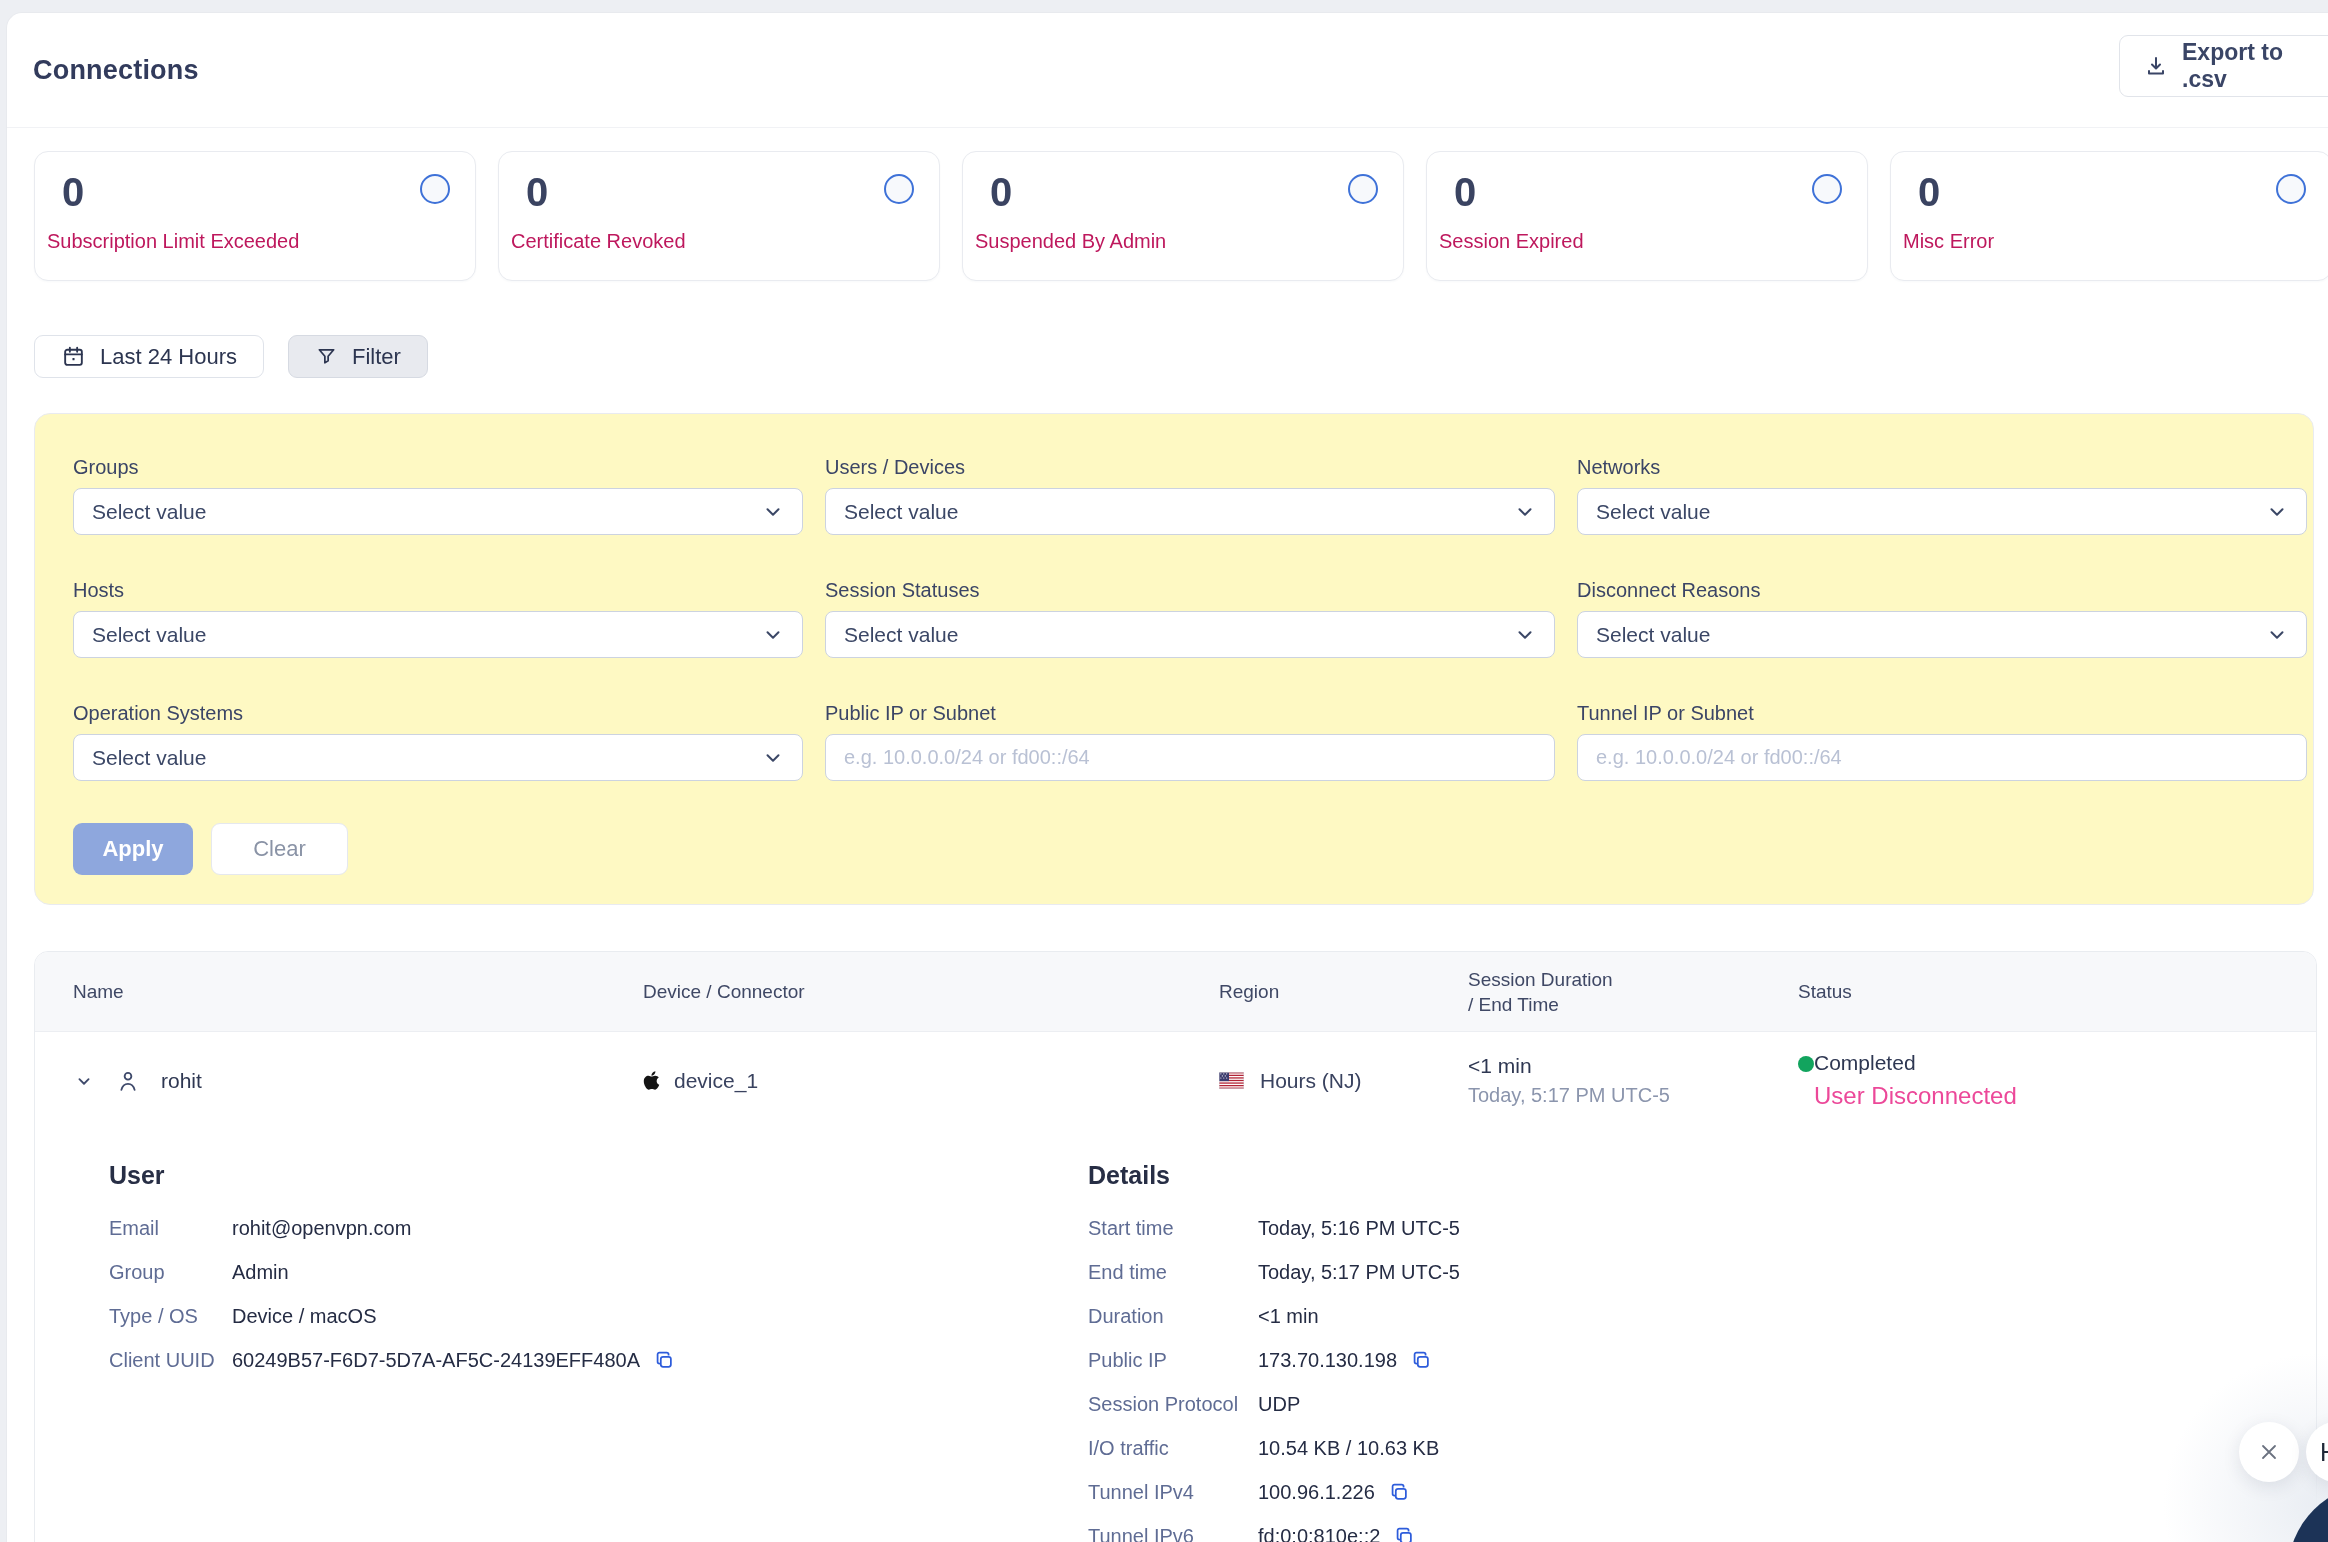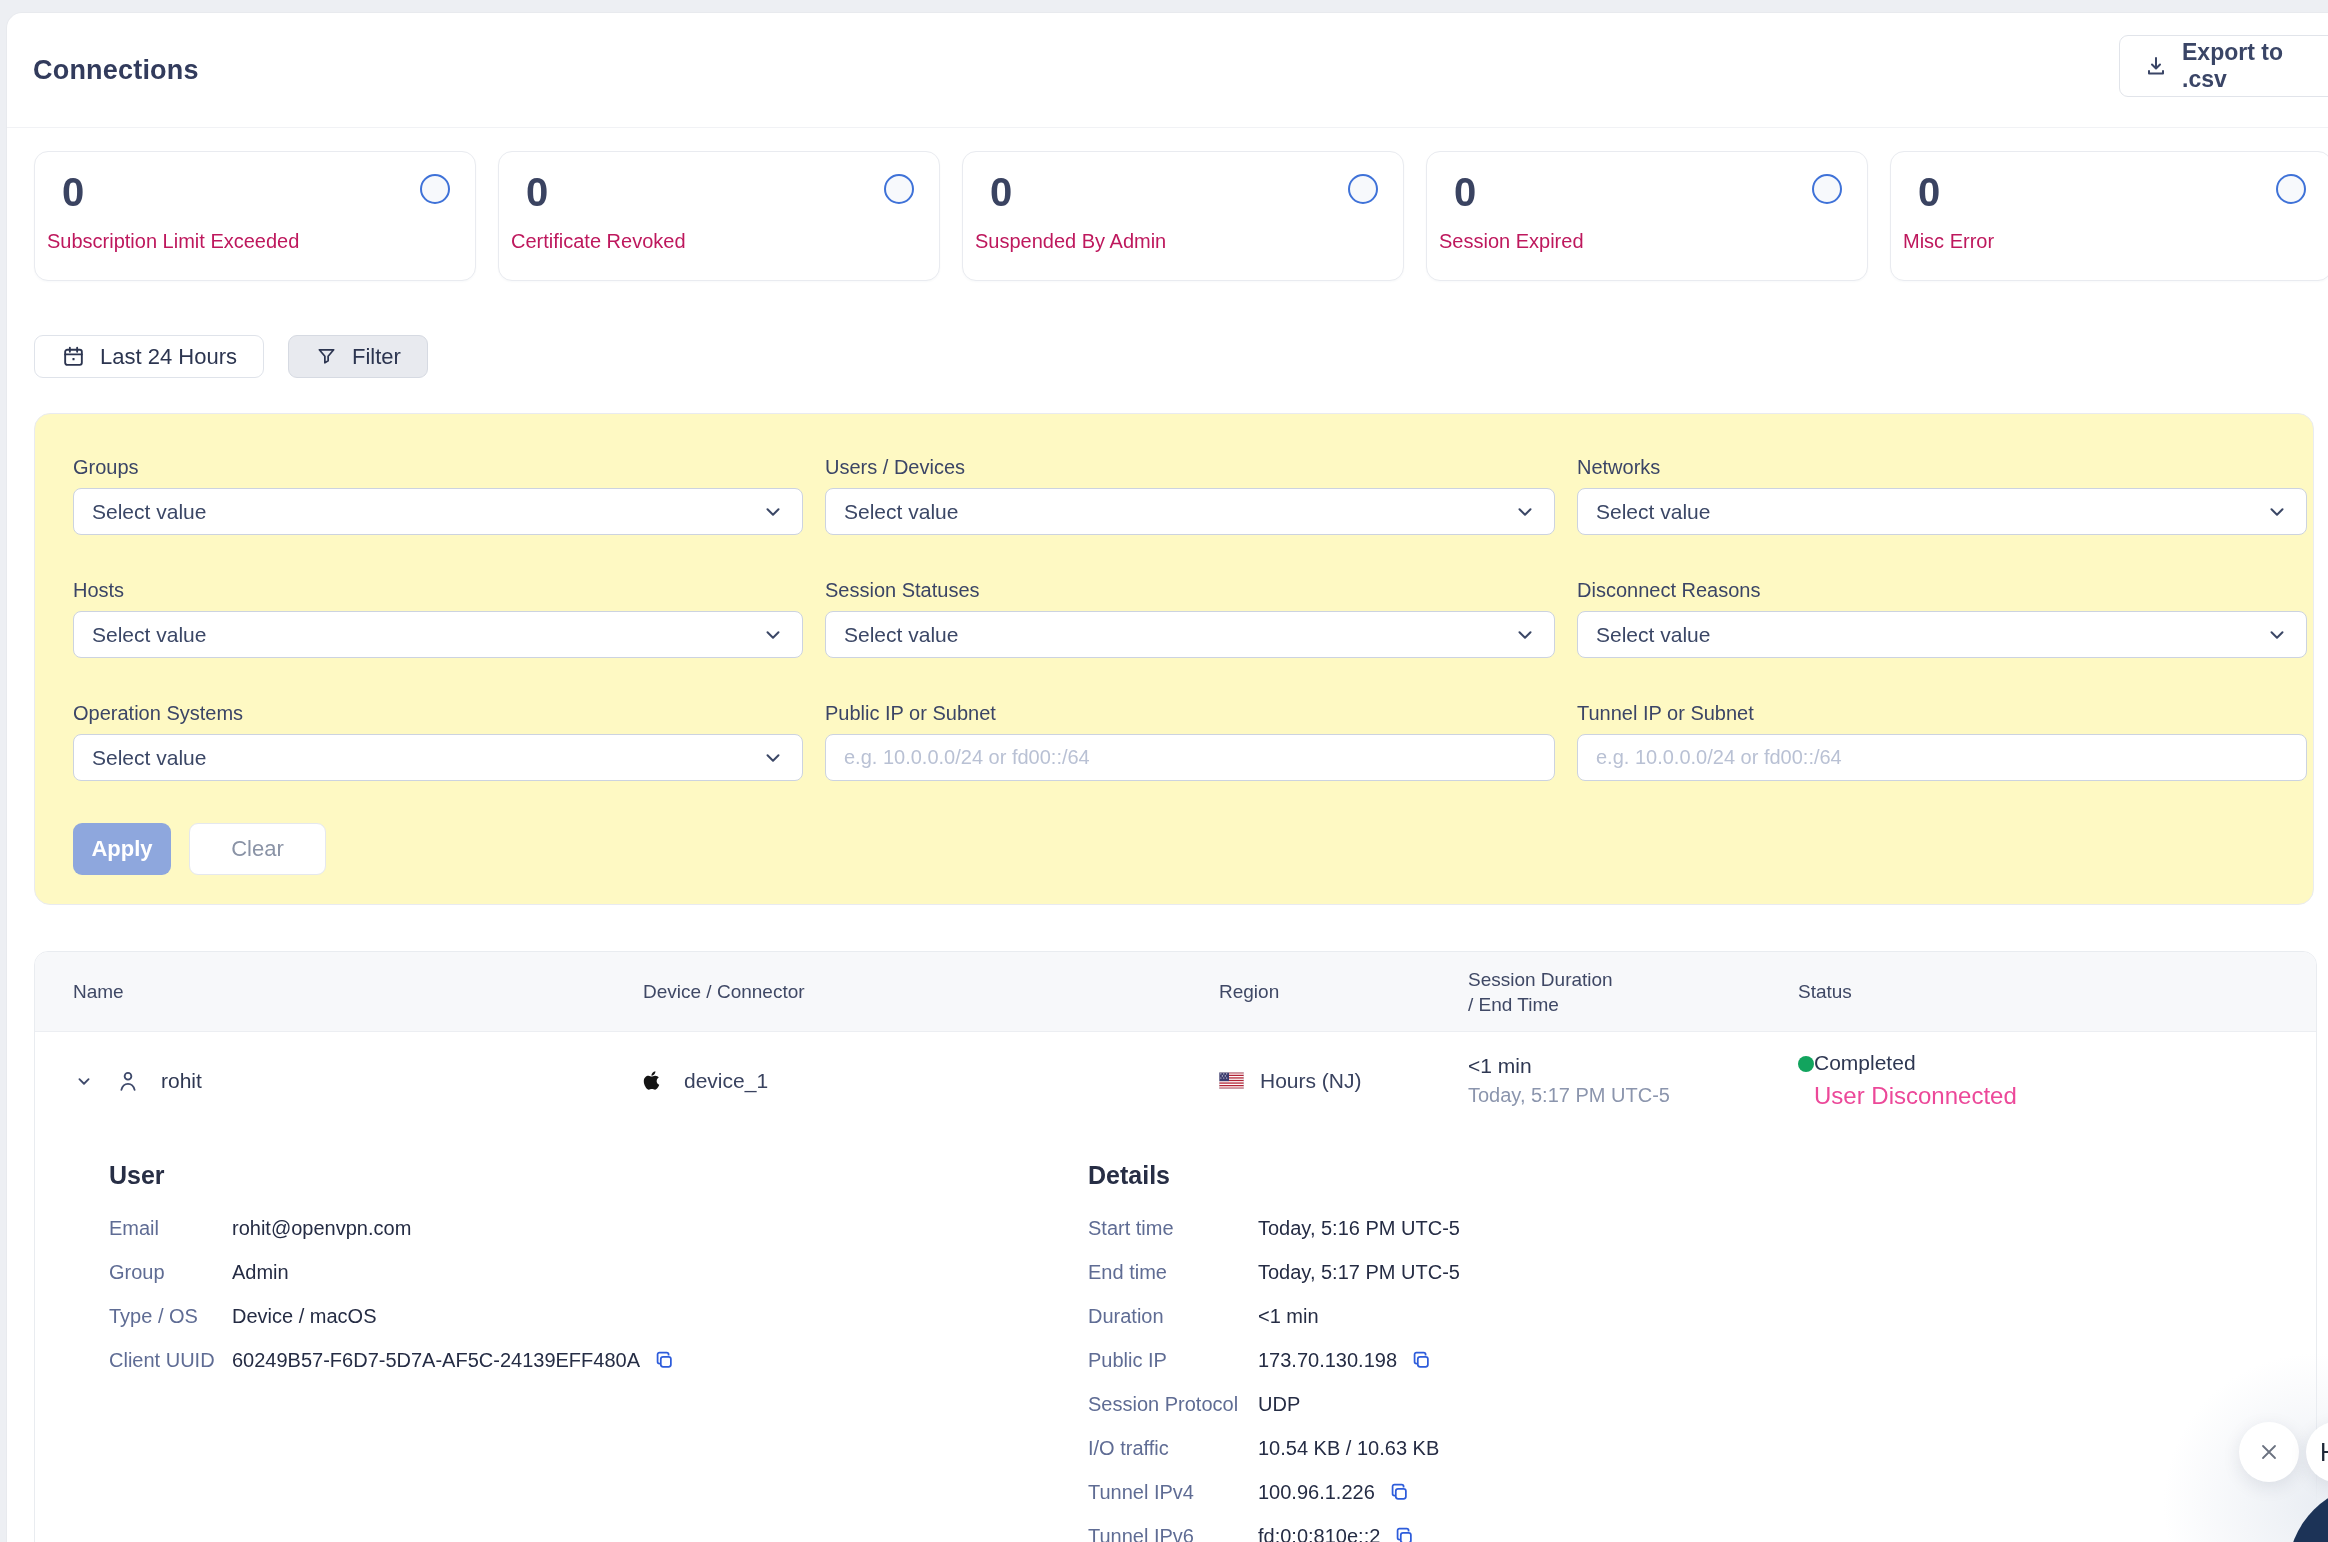--- a/index.html
+++ b/index.html
@@ -66,42 +66,42 @@
   }
   .select-box span { font-size:21px; color:#3b4766; }
   .text-input {
     width:100%; height:47px; border:1px solid #ccd3e0; border-radius:8px;
     padding:0 18px; font-size:20px; color:#3b4766; outline:none;
     font-family:"Liberation Sans","DejaVu Sans",sans-serif;
   }
   .text-input::placeholder { color:#b9c1d4; }
   .filter-actions { display:flex; gap:18px; margin-top:42px; }
   .apply-btn {
-    width:98px; height:52px; border:none; border-radius:9px;
+    width:120px; height:52px; border:none; border-radius:9px;
     background:#8ea7dd; color:#ffffff; font-size:22px; font-weight:bold; cursor:pointer;
     font-family:"Liberation Sans","DejaVu Sans",sans-serif;
   }
   .clear-btn {
     width:137px; height:52px; border:1px solid #e5e8ee; border-radius:9px;
     background:#fff; color:#8a93a6; font-size:22px; cursor:pointer;
     font-family:"Liberation Sans","DejaVu Sans",sans-serif;
   }
   
   .table-card {
     position:absolute; left:27px; top:938px; width:2283px; height:620px;
     border:1px solid #e9ecf0; border-radius:14px; overflow:hidden; background:#fff;
   }
   .tgrid { display:grid; grid-template-columns:570px 576px 249px 330px auto; }
   .thead { background:#f7f8fa; border-bottom:1px solid #eceef2; height:80px; align-items:center; }
   .th { padding-left:38px; font-size:19px; color:#3f4865; line-height:25px; }
   .trow { height:97px; align-items:center; }
   .cell { padding-left:38px; }
   .name-cell { display:flex; align-items:center; gap:20px; }
   .name-cell .uname { font-size:21px; color:#2e3752; }
-  .device-cell { display:flex; align-items:center; gap:24px; font-size:21px; color:#39425f; }
+  .device-cell { display:flex; align-items:center; gap:14px; font-size:21px; color:#39425f; }
   .region-cell { display:flex; align-items:center; gap:16px; font-size:21px; color:#39425f; }
   .dual-line .l1 { font-size:21px; color:#2e3752; margin-bottom:6px; }
   .dual-line .l2 { font-size:20px; color:#8b95ad; }
   .status-cell { display:flex; }
   .status-dot { width:16px; height:16px; border-radius:50%; background:#12a45e; margin-top:5px; flex:0 0 auto; }
   .status-cell .l1 { font-size:21px; color:#2e3752; margin-bottom:7px; }
   .status-cell .l2 { font-size:24px; color:#ec4899; }
   
   .row-details { position:relative; height:440px; background:#fff; }
   .detail-col { position:absolute; top:32px; }

